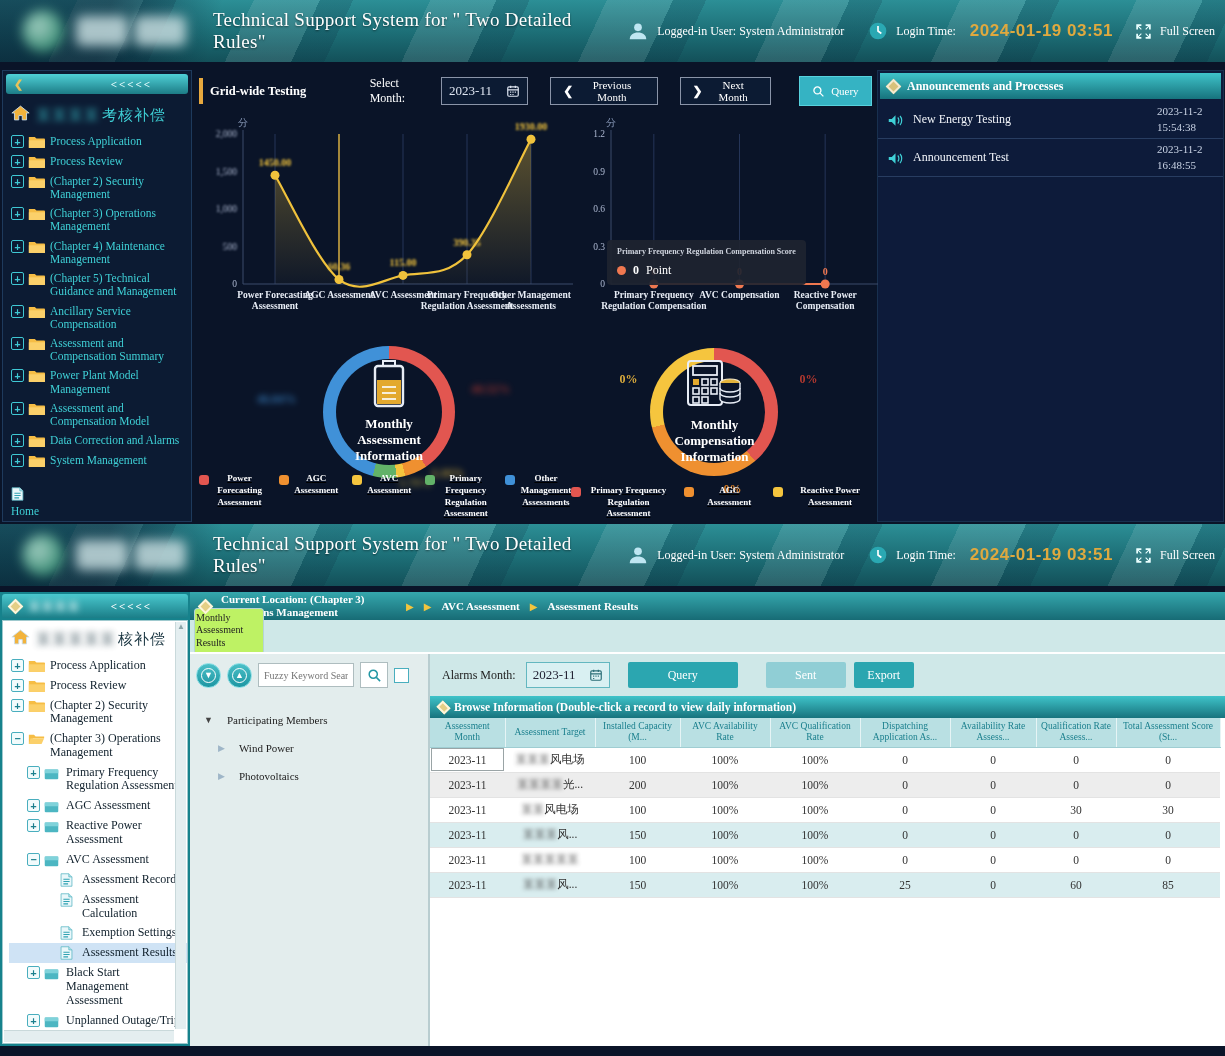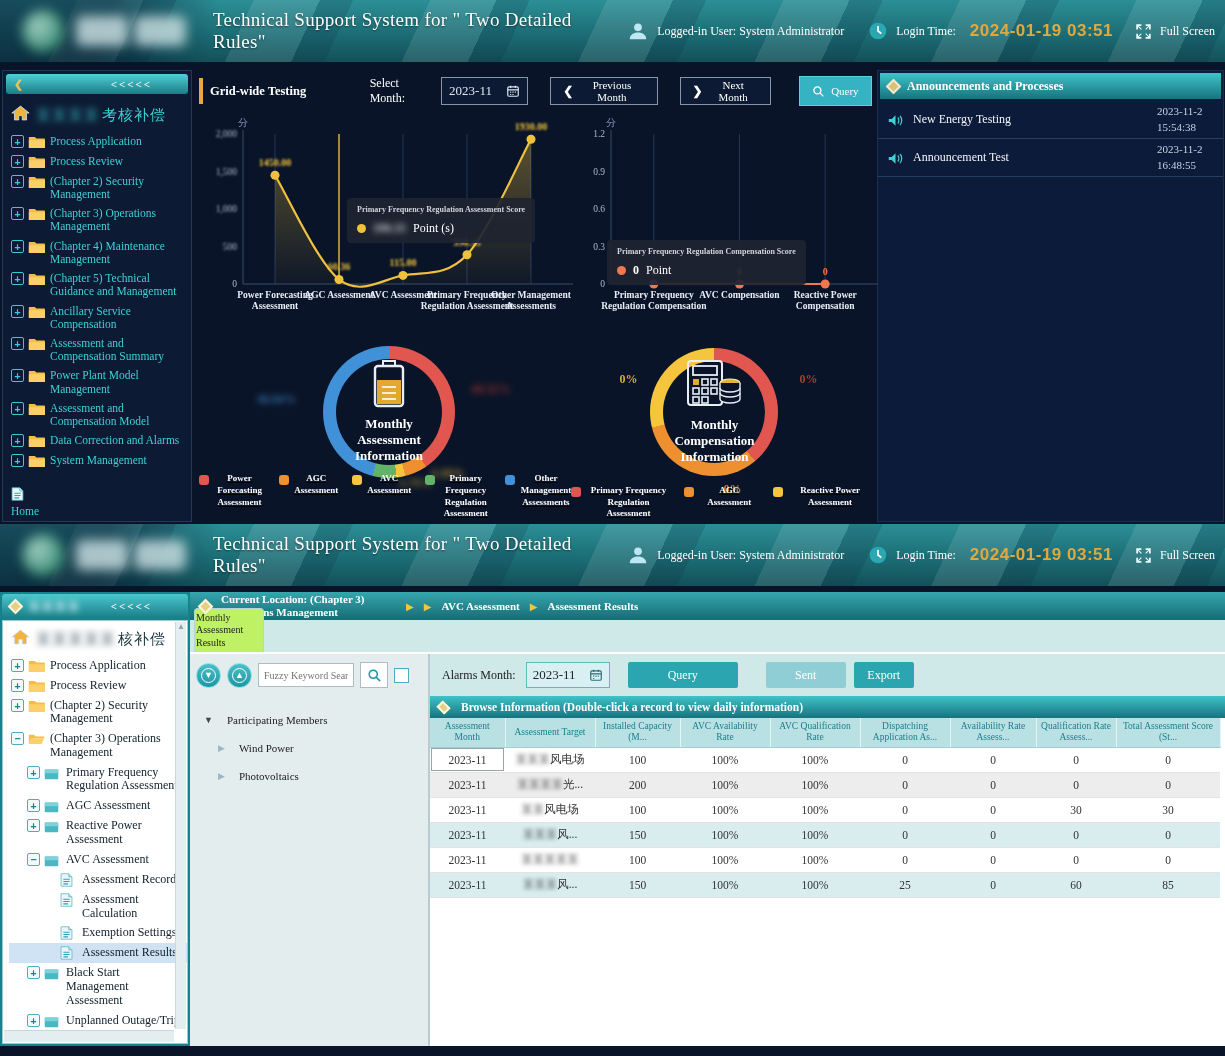--- a/index.html
+++ b/index.html
@@ -128,21 +128,21 @@
   .mem-child { display:flex; align-items:center; gap:14px; margin:16px 0 0 22px; font-size:11px; color:#222; cursor:pointer; }
   .car-down { color:#444; font-size:9px; } .car-right { color:#9fb6c8; font-size:9px; }
 
   .results { flex:1; background:#fff; display:flex; flex-direction:column; }
   .query-row { height:42px; background:#cfe8e8; display:flex; align-items:center; padding-left:12px; }
   .qm-lbl { font-size:12px; color:#222; }
   .month-input-light { width:84px; height:26px; background:#d9f0f2; border:1px solid #63b7c0; margin-left:10px;
     display:flex; align-items:center; justify-content:space-between; padding:0 6px; font-size:13px; color:#223; }
   .btn-teal { height:26px; background:#2ba6b0; color:#fff; border:none; font-family:inherit; font-size:12px; cursor:pointer; border-radius:2px; }
   .btn-q { width:110px; margin-left:18px; } .btn-s { width:80px; margin-left:28px; background:#90ced5; } .btn-e { width:60px; margin-left:8px; }
-  .browse-bar { height:22px; background:linear-gradient(180deg,#3fc3c9,#17737d); display:flex; align-items:center; gap:12px; padding:0 8px;
+  .browse-bar { height:22px; background:linear-gradient(180deg,#3fc3c9,#17737d); display:flex; align-items:center; gap:5px; padding:0 8px;
     color:#fff; font-size:11.5px; font-weight:bold; }
   table.grid { border-collapse:collapse; width:790px; table-layout:fixed; }
   .grid th { background:#b9e0e3; color:#1a7f8d; font-size:9.5px; font-weight:normal; line-height:1.2;
     border-right:1px solid #e6f4f5; border-bottom:1px solid #9fcdd2; padding:3px 2px; height:26px; }
   .grid td { font-size:11.5px; color:#333; text-align:center; height:25px; padding:0 2px;
     border-bottom:1px solid #e3e3e3; overflow:hidden; white-space:nowrap; }
   .cell-focus { outline:1px solid #9aa4a6; outline-offset:-2px; background:#fff; }
   .bot-strip { height:10px; background:#0a1428; }
   svg text { font-family:"Liberation Serif",serif; }
 </style>
@@ -374,28 +374,20 @@
               <text x="332" y="16.25" fill="#f0c23c" font-size="10" font-weight="bold" text-anchor="middle" filter="url(#chart1-b)">1930.00</text>
               <text x="76" y="184" fill="#e8edf6" font-size="9.5" font-weight="bold" text-anchor="middle">Power Forecasting</text>
               <text x="76" y="195" fill="#e8edf6" font-size="9.5" font-weight="bold" text-anchor="middle">Assessment</text>
               <text x="140" y="184" fill="#e8edf6" font-size="9.5" font-weight="bold" text-anchor="middle">AGC Assessment</text>
               <text x="204" y="184" fill="#e8edf6" font-size="9.5" font-weight="bold" text-anchor="middle">AVC Assessment</text>
               <text x="268" y="184" fill="#e8edf6" font-size="9.5" font-weight="bold" text-anchor="middle">Primary Frequency</text>
               <text x="268" y="195" fill="#e8edf6" font-size="9.5" font-weight="bold" text-anchor="middle">Regulation Assessment</text>
               <text x="332" y="184" fill="#e8edf6" font-size="9.5" font-weight="bold" text-anchor="middle">Other Management</text>
               <text x="332" y="195" fill="#e8edf6" font-size="9.5" font-weight="bold" text-anchor="middle">Assessments</text>
             </svg>
-          <div class="tooltip" style="left:148px;top:84px;">
-            <div class="tt-title">Primary Frequency Regulation Assessment Score</div>
-            <div class="tt-row">
-              <span class="tt-dot" style="background:#f0c23c;"></span>
-              <span class="tt-val blur2">390.35</span>
-              <span class="tt-suffix">Point (s)</span>
-            </div>
-          </div>
         </div>
         <div class="chartbox" id="cb2" style="width:305px;height:216px;">
           <svg id="chart2" width="305" height="216">
               <defs>
                 <filter id="chart2-b">
                   <feGaussianBlur stdDeviation="1.1"></feGaussianBlur>
                 </filter>
                 <linearGradient id="chart2-a" x1="0" y1="0" x2="0" y2="1">
                   <stop offset="0%" stop-color="#f07850" stop-opacity="0.35"></stop>
                   <stop offset="100%" stop-color="#f07850" stop-opacity="0.02"></stop>

